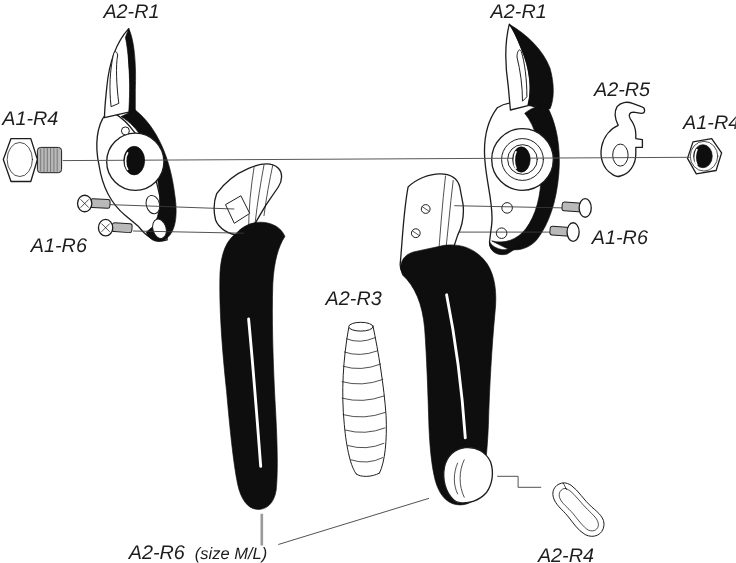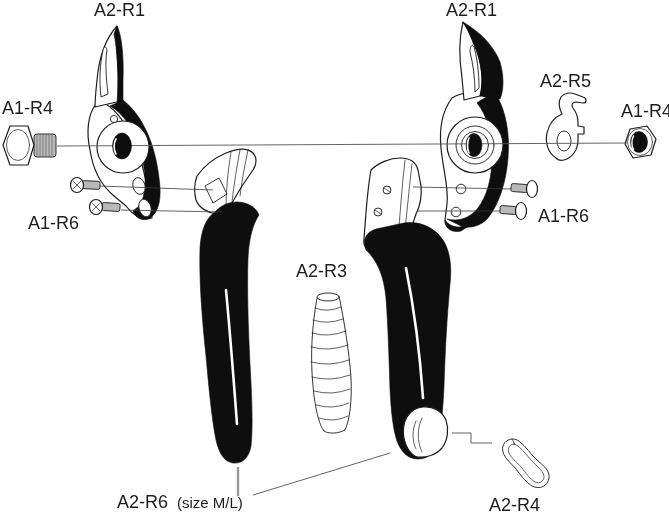--- a/index.html
+++ b/index.html
@@ -1,20 +1,20 @@
 <!DOCTYPE html>
 <html style="--ink: #1d1d1d; --black_fill: #0e0e0e; --metal: #b9b9b9; --metal_dark: #6e6e6e; --leader: #9a9a9a; --background: #ffffff;"><head>
 <meta charset="utf-8">
 <style>
   :root{
     --ink:#1d1d1d; --black_fill:#0e0e0e; --metal:#b9b9b9; --metal_dark:#6e6e6e;
     --leader:#9a9a9a; --background:#ffffff;
   }
   html,body{margin:0;padding:0;background:var(--background);}
-  .stage{width:669px;height:512px;position:relative;background:var(--background);overflow:hidden;}
+  .stage{width:669px;height:512px;position:relative;background:var(--background);overflow:hidden;font-style:italic;}
   svg{display:block;}
   .white-part{fill:#ffffff;stroke:var(--ink);stroke-width:1.2;stroke-linejoin:round;}
   .white-thin{fill:#ffffff;stroke:var(--ink);stroke-width:0.9;stroke-linejoin:round;}
   .black-part{fill:var(--black_fill);stroke:var(--black_fill);stroke-width:0.6;stroke-linejoin:round;}
   .outline{fill:none;stroke:var(--ink);stroke-width:0.9;stroke-linecap:round;}
   .outline-thin{fill:none;stroke:var(--ink);stroke-width:0.7;stroke-linecap:round;}
   .metal{fill:var(--metal);stroke:var(--ink);stroke-width:0.9;}
   .thread{stroke:var(--metal_dark);stroke-width:0.8;}
   .axis{stroke:#555;stroke-width:0.9;fill:none;}
   .leader{stroke:#3a3a3a;stroke-width:0.8;fill:none;}

